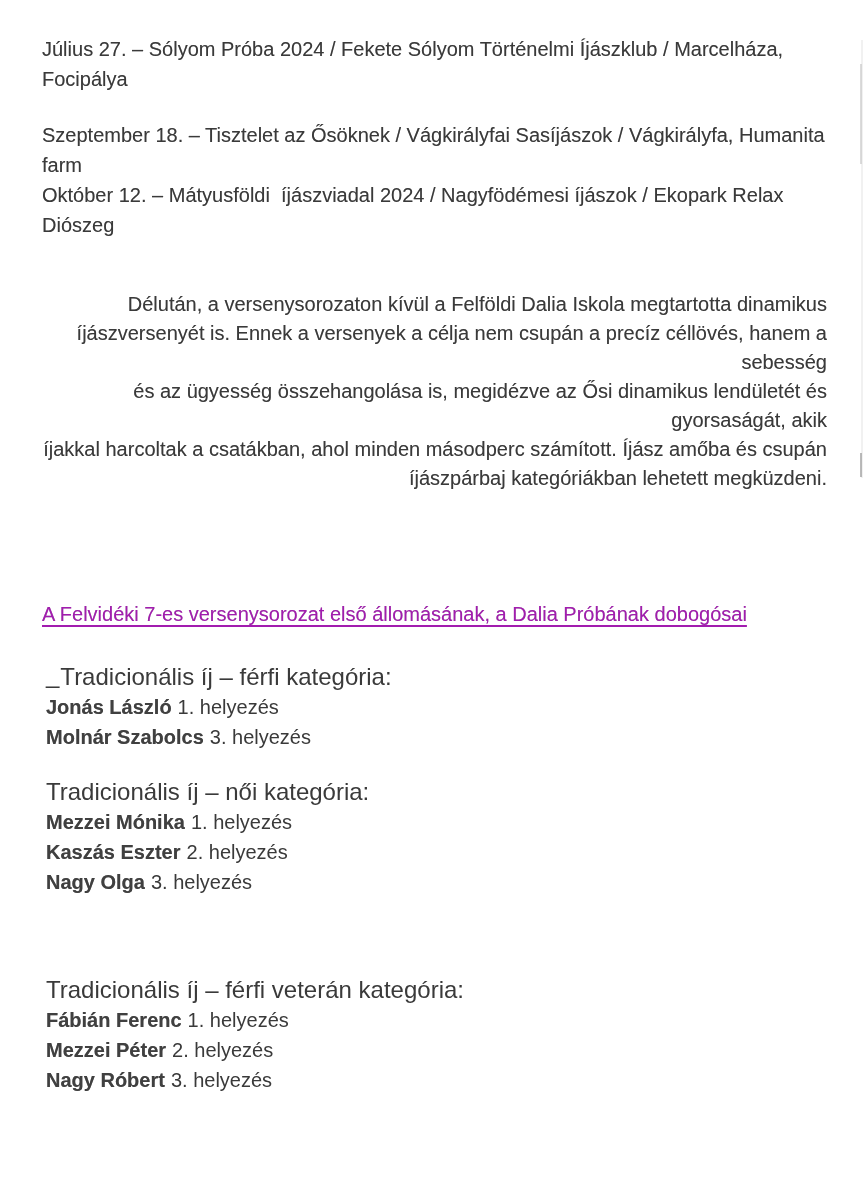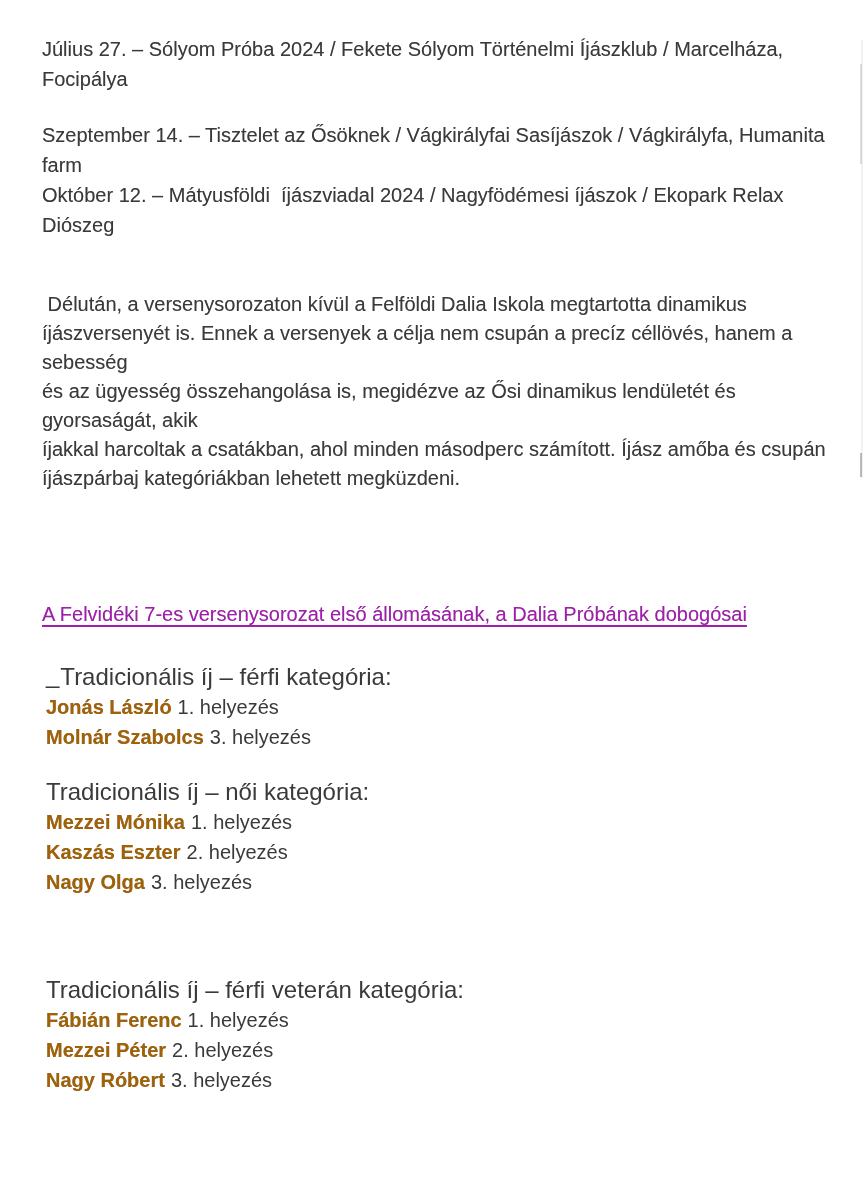--- a/index.html
+++ b/index.html
@@ -23,40 +23,40 @@
     font-size: 20px;
     line-height: 30px;
     white-space: pre-wrap;
     color: #3a3a3a;
     text-shadow: 0 0 0.4px rgba(40,40,40,0.35);
   }
   
   .schedule .l2 { margin-top: 26px; }
   
   .paragraph { margin-top: 50px; }
-  .paragraph .txt { line-height: 29px; }
+  .paragraph .txt { line-height: 29px; text-align: right; }
   
   .heading { margin-top: 106px; }
   .heading .txt {
     line-height: 31px;
     text-decoration: underline;
     text-underline-offset: 4px;
     text-decoration-thickness: 1.5px;
     color: #a21caf;
   }
   
   .category { margin-left: 4px; }
   .cat-1 { margin-top: 32px; }
   .cat-2 { margin-top: 25px; }
   .cat-3 { margin-top: 78px; }
   .cat-title { font-size: 24px; line-height: 30px; }
   .entry { font-size: 20px; line-height: 30px; }
   .entry .name {
     font-weight: 700;
-    color: #a16207;
+    color: #404040;
     text-shadow: 0 0 0.4px rgba(0,0,0,0.4);
   }
   .entry .place { margin-left: 6px; }
   .underscore-mark {
     display: inline-block;
     transform: translateY(-2px);
     margin-right: 1px;
     color: #3a3a3a;
   }
   
@@ -65,21 +65,21 @@
   .artifact-top { right: 5px; top: 64px; width: 2px; height: 100px; background: #c7c7c7; opacity: 0.65; }
   .artifact-mid { right: 5px; top: 453px; width: 2px; height: 24px; background: #9d9d9d; opacity: 0.7; }
 </style>
 </head>
 <body>
 
 <div class="page">
 
   <div class="schedule">
     <p class="txt l1">Július 27. – Sólyom Próba 2024 / Fekete Sólyom Történelmi Íjászklub / Marcelháza, Focipálya</p>
-    <p class="txt l2">Szeptember 14. – Tisztelet az Ősöknek / Vágkirályfai Sasíjászok / Vágkirályfa, Humanita farm</p>
+    <p class="txt l2">Szeptember 18. – Tisztelet az Ősöknek / Vágkirályfai Sasíjászok / Vágkirályfa, Humanita farm</p>
     <p class="txt l3">Október 12. – Mátyusföldi  íjászviadal 2024 / Nagyfödémesi íjászok / Ekopark Relax Diószeg</p>
   </div>
 
   <div class="paragraph">
     <p class="txt"> Délután, a versenysorozaton kívül a Felföldi Dalia Iskola megtartotta dinamikus</p>
     <p class="txt">íjászversenyét is. Ennek a versenyek a célja nem csupán a precíz céllövés, hanem a sebesség</p>
     <p class="txt">és az ügyesség összehangolása is, megidézve az Ősi dinamikus lendületét és gyorsaságát, akik</p>
     <p class="txt">íjakkal harcoltak a csatákban, ahol minden másodperc számított. Íjász amőba és csupán</p>
     <p class="txt">íjászpárbaj kategóriákban lehetett megküzdeni.</p>
   </div>

